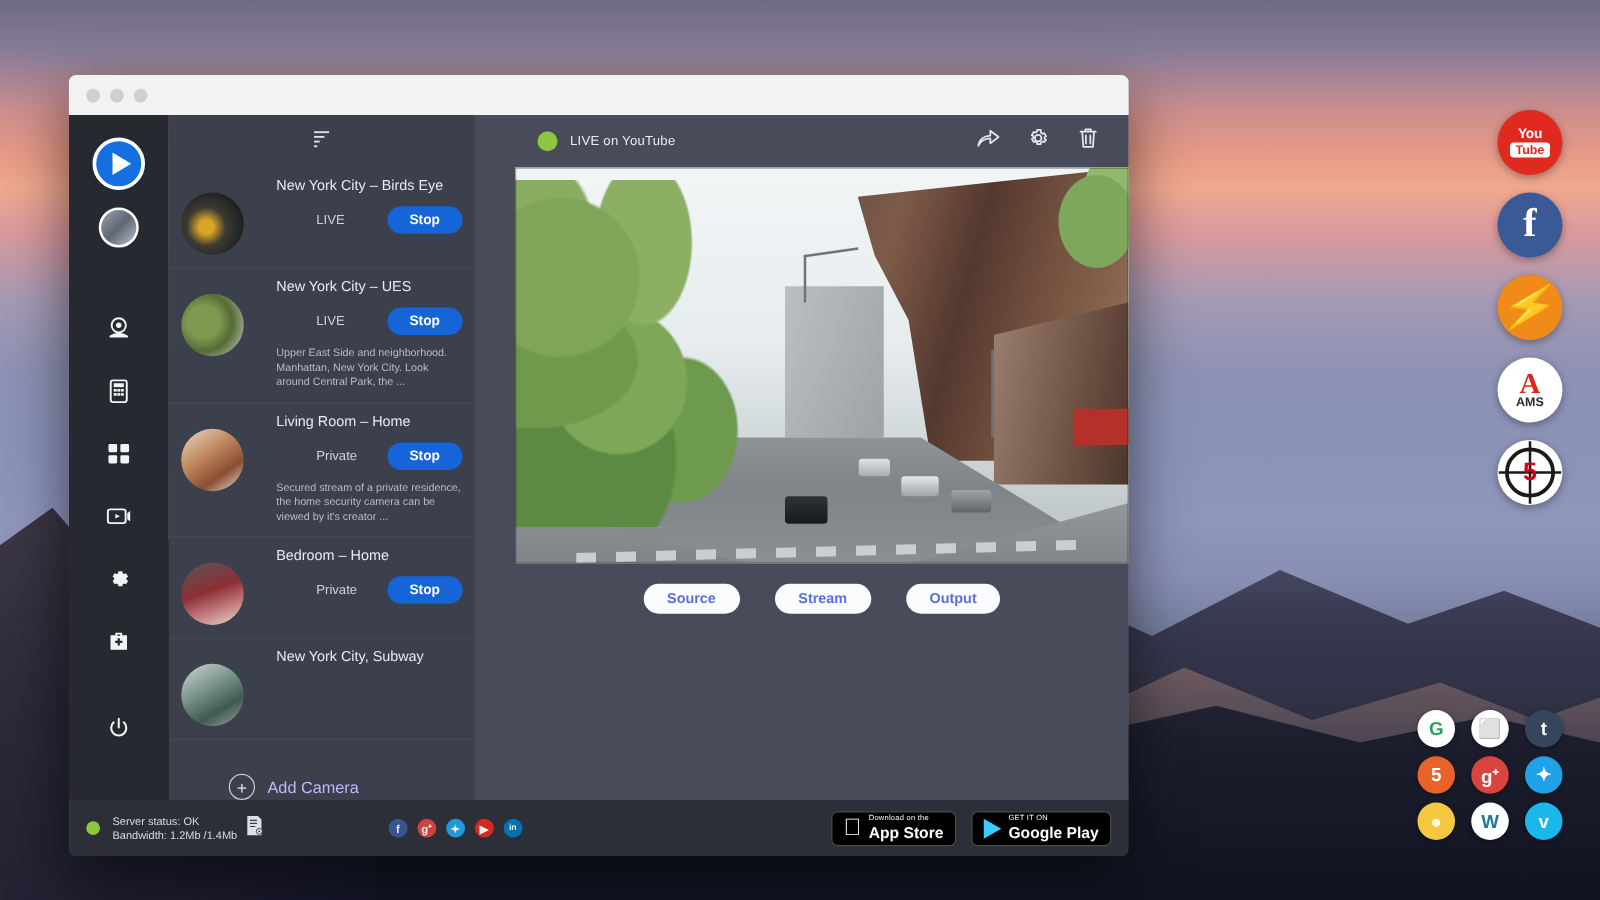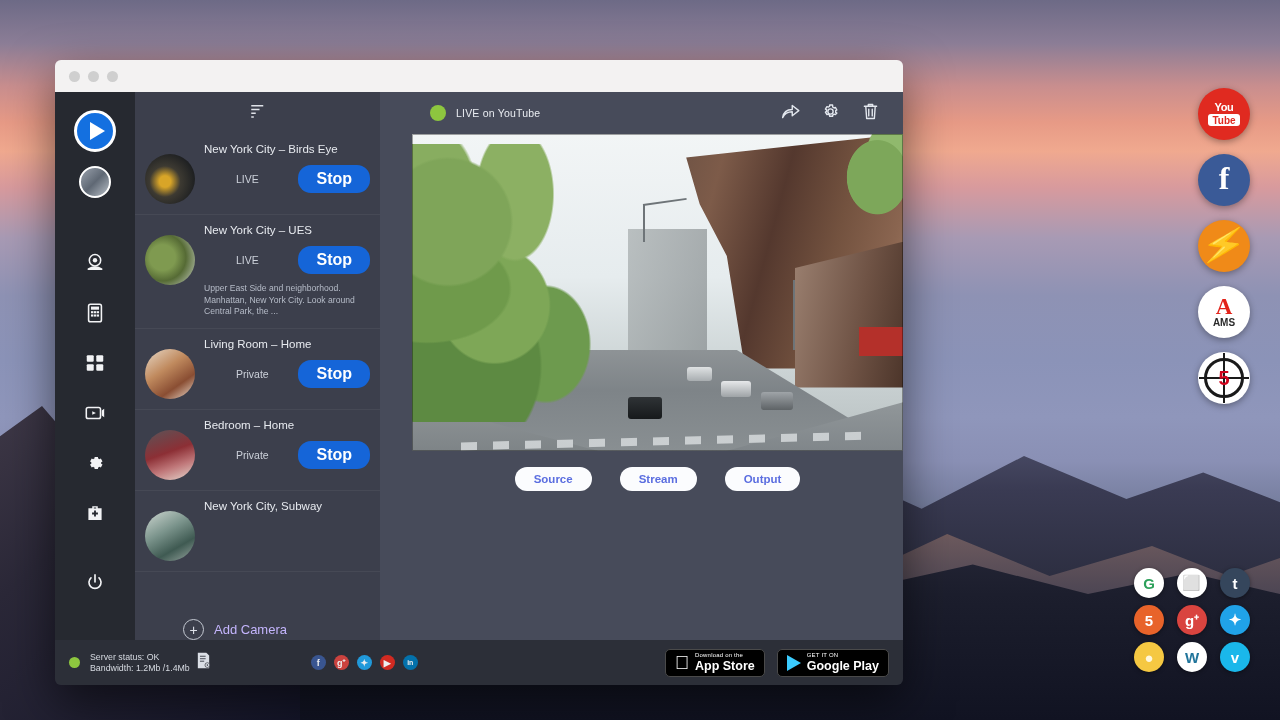--- a/index.html
+++ b/index.html
@@ -201,21 +201,21 @@
   }
   #list-toolbar {
     height: 42px;
     display: flex; align-items: center; justify-content: center;
     flex-shrink: 0;
   }
   #list-toolbar svg { width: 18px; height: 18px; fill: #dfe2e8; }
   #cards { flex: 1; overflow: hidden; }
   .card {
     padding: 8px 10px 10px 10px;
-    display: flex; gap: 9px;
+    display: flex; gap: 26px;
     border-bottom: 1px solid rgba(255,255,255,.055);
     position: relative;
   }
   .card-thumb {
     width: 50px; height: 50px; border-radius: 50%;
     flex-shrink: 0; margin-top: 12px;
     background-size: cover;
   }
   .th-1 { background: radial-gradient(circle at 40% 55%, #d8a528 0 14%, #3d3a32 38%, #1d1f21 75%); }
   .th-2 { background: radial-gradient(circle at 35% 45%, #7f9a50 0 30%, #566b35 55%, #cfd6cd 100%); }
@@ -224,21 +224,21 @@
   .th-5 { background: linear-gradient(150deg,#cfd8d2 0%,#7b948c 40%,#3f5a52 70%,#9aa8a2 100%); }
   .card-main { flex: 1; min-width: 0; }
   .card-title {
     color: #e7eaef; font-size: 11.5px; line-height: 14px;
     margin-bottom: 9px; white-space: nowrap; overflow: hidden;
   }
   .card-row { display: flex; align-items: center; justify-content: space-between; margin-bottom: 9px; margin-left: 32px; }
   .card-state { color: #ccd1da; font-size: 10.5px; }
   .card-btn {
     background: #1565d8; color: #fff;
-    font-size: 16px; font-weight: bold;
+    font-size: 11px; font-weight: bold;
     border: none; border-radius: 13px;
     padding: 5px 18px;
     cursor: pointer;
   }
   .card-desc {
     color: #b6bcc8; font-size: 8.6px; line-height: 11.5px;
   }
   #add-camera {
     display: flex; align-items: center; gap: 10px;
     padding: 22px 0 0 48px;
@@ -590,20 +590,21 @@
           </div>
 
           <div class="card">
             <div class="card-thumb th-3"></div>
             <div class="card-main">
               <div class="card-title">Living Room – Home</div>
               <div class="card-row">
                 <span class="card-state">Private</span>
                 <button class="card-btn">Stop</button>
               </div>
+              <div class="card-desc">Secured stream of a private residence, the home security camera can be viewed by it's creator ...</div>
             </div>
           </div>
 
           <div class="card">
             <div class="card-thumb th-4"></div>
             <div class="card-main">
               <div class="card-title">Bedroom – Home</div>
               <div class="card-row">
                 <span class="card-state">Private</span>
                 <button class="card-btn">Stop</button>

